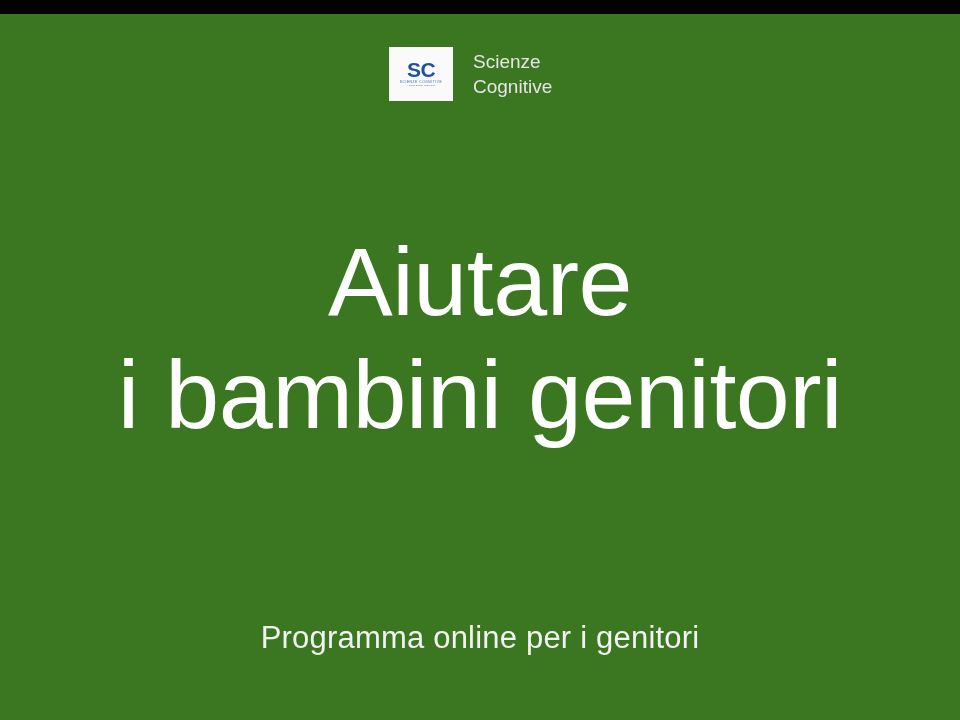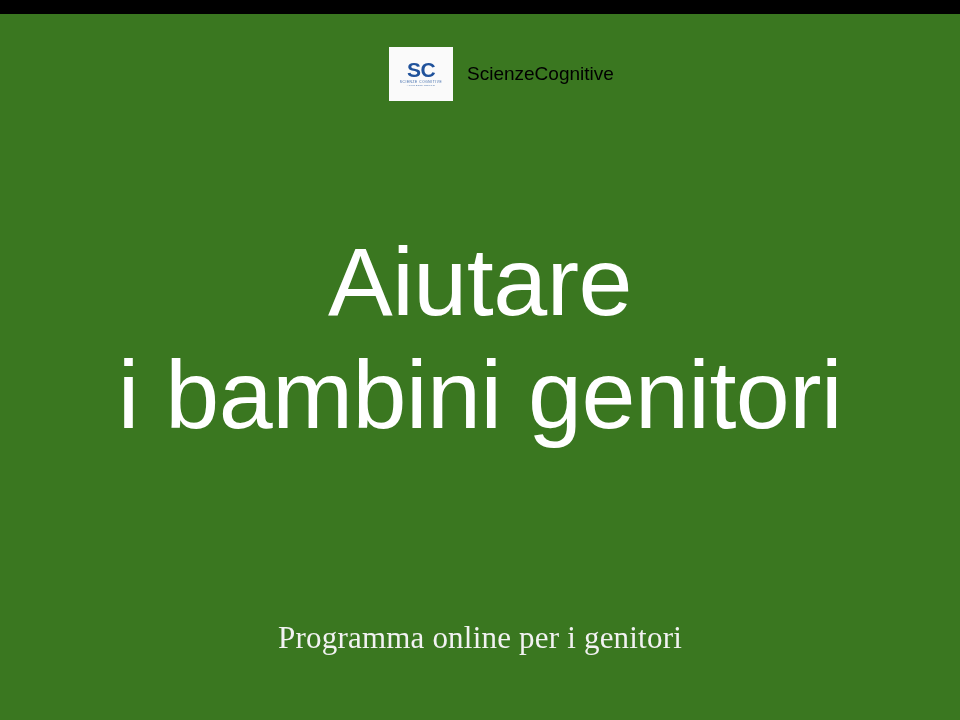--- a/index.html
+++ b/index.html
@@ -50,21 +50,21 @@
   }
 
   
   .brand-lockup {
     position: absolute;
     left: 389px;
     top: 33px;
     display: flex;
     flex-direction: row;
     align-items: center;
-    gap: 14px;
+    gap: 20px;
   }
   .brand-mark {
     width: 64px;
     height: 54px;
     background: #fafafa;
     display: flex;
     flex-direction: column;
     align-items: center;
     justify-content: center;
     flex: none;
@@ -90,23 +90,23 @@
     font-family: "Liberation Sans", sans-serif;
     font-size: 2.6px;
     letter-spacing: 0.45px;
     color: #4a73ad;
     line-height: 1.6;
     transform: scaleY(0.9);
     white-space: nowrap;
   }
   .brand-wordmark {
     display: flex;
-    flex-direction: row;
+    flex-direction: column;
     justify-content: center;
-    color: #000000;
+    color: #e5e5e5;
     font-family: "Liberation Sans", sans-serif;
     font-size: 19px;
     font-weight: 400;
     line-height: 1.32;
     white-space: nowrap;
   }
 
   
   .headline {
     position: absolute;
@@ -126,21 +126,21 @@
   }
 
   
   .subtitle {
     position: absolute;
     left: 0;
     top: 604px;
     width: 960px;
     text-align: center;
     color: #f2f2f2;
-    font-family: Liberation Serif, serif;
+    font-family: Liberation Sans, sans-serif;
     font-weight: 300;
     font-size: 31px;
     letter-spacing: 0.2px;
     line-height: 1.3;
   }
 </style>
 </head>
 <body>
 
 <div id="slide-root">

